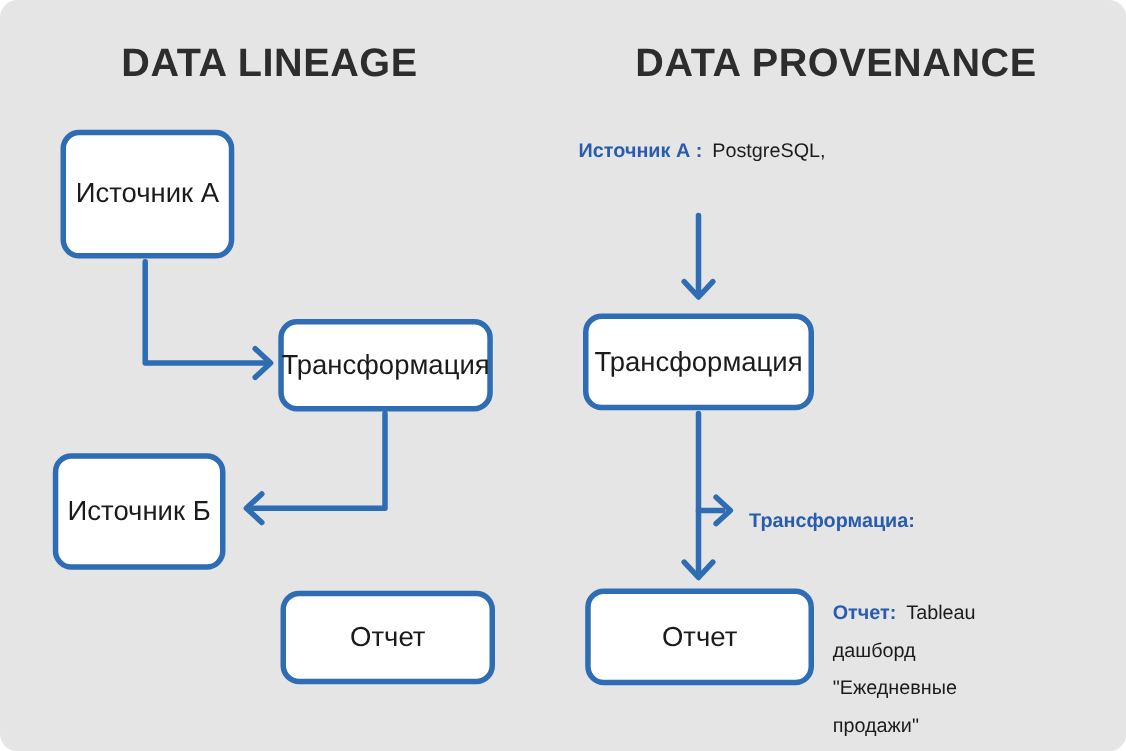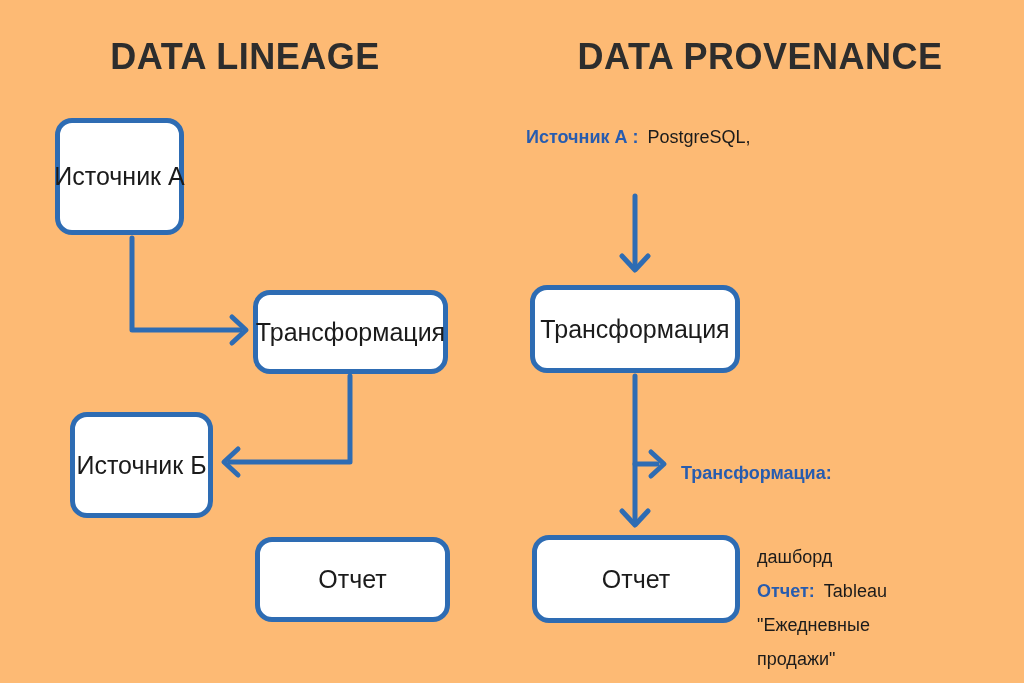--- a/index.html
+++ b/index.html
@@ -1,34 +1,34 @@
 <!DOCTYPE html>
 <html><head>
 <meta charset="utf-8">
 <style>
   html,body{margin:0;padding:0;background:#ffffff;}
   .canvas{
-    position:relative;width:1024px;height:683px;background:#fdba74;
-    font-family:"Liberation Sans",sans-serif;overflow:hidden;
+    position:relative;width:1024px;height:683px;background:#e5e5e5;
+    font-family:"Liberation Sans",sans-serif;overflow:hidden;border-radius:16px;
   }
   .title{
     position:absolute;top:36px;transform:translateX(-50%);
     font-size:36px;font-weight:700;letter-spacing:.5px;color:#2d2d2d;white-space:nowrap;
   }
   .title--left{left:245px;}
   .title--right{left:760px;}
   .node{
     position:absolute;box-sizing:border-box;background:#ffffff;
     border:5px solid #2e6cb3;border-radius:17px;
     display:flex;align-items:center;justify-content:center;
     color:#1b1b1b;font-size:25px;white-space:nowrap;
   }
-  .node--source-a{left:55px;top:118px;width:129px;height:117px;align-items:center;}
+  .node--source-a{left:55px;top:118px;width:158px;height:117px;align-items:center;}
   .node--transform-l{left:253px;top:290px;width:195px;height:84px;}
-  .node--source-b{left:70px;top:412px;width:143px;height:106px;}
+  .node--source-b{left:48px;top:412px;width:157px;height:106px;}
   .node--report-l{left:255px;top:537px;width:195px;height:85px;}
   .node--transform-r{left:530px;top:285px;width:210px;height:88px;}
   .node--report-r{left:532px;top:535px;width:208px;height:88px;}
   .connectors{position:absolute;left:0;top:0;pointer-events:none;}
   .ann{position:absolute;font-size:18px;color:#1b1b1b;}
   .ann .lbl{color:#275caf;font-weight:700;margin-right:9px;}
   .ann--source{left:526px;top:119px;line-height:36px;}
   .ann--transform{left:681px;top:412px;line-height:34px;margin-top:44px;}
   .ann--report{left:757px;top:540px;line-height:34px;}
 </style>
@@ -85,19 +85,19 @@
 
   <div class="ann ann--source">
     <div><span class="lbl">Источник А :</span><span>PostgreSQL,</span></div>
   </div>
 
   <div class="ann ann--transform">
     <div class="lbl">Трансформациа:</div>
   </div>
 
   <div class="ann ann--report">
+    <div><span class="lbl">Отчет:</span><span>Tableau</span></div>
     <div>дашборд</div>
-    <div><span class="lbl">Отчет:</span><span>Tableau</span></div>
     <div>"Ежедневные</div>
     <div>продажи"</div>
   </div>
 
 </div>
 
 </body></html>

